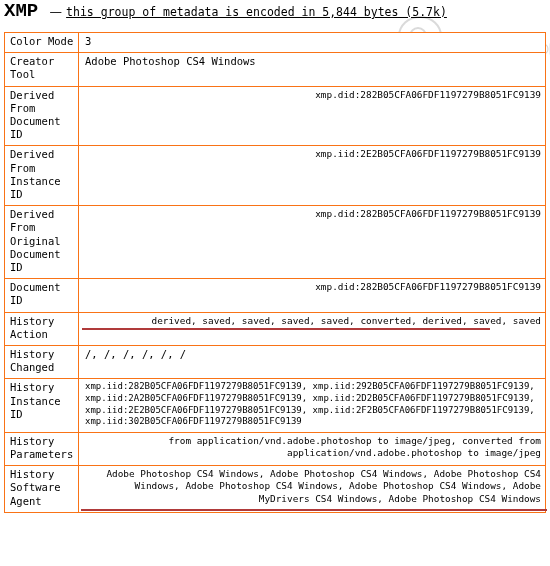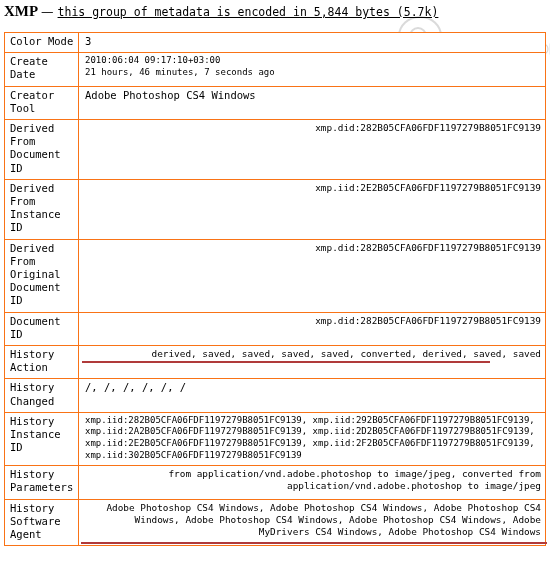--- a/index.html
+++ b/index.html
@@ -79,23 +79,23 @@
   #title-line {
     position: absolute;
     left: 4px;
     top: 3px;
     font-size: 12.5px;
     line-height: 16px;
     white-space: nowrap;
     z-index: 10;
   }
   #title-line .grp {
-    font-family: Liberation Serif, serif;
+    font-family: Liberation Mono, monospace;
     font-weight: bold;
-    font-size: 15px;
+    font-size: 19px;
     margin-top: 9px;
   }
   #title-line .dash {
     font-family: "DejaVu Sans", "Liberation Sans", sans-serif;
   }
   #title-line .desc {
     font-family: "DejaVu Sans Mono", "Liberation Mono", monospace;
     font-size: 11.5px;
     text-decoration: underline;
   }
@@ -175,26 +175,20 @@
   <span class="grp">XMP </span><span class="dash">  —  </span><span class="desc">this group of metadata is encoded in 5,844 bytes (5.7k)</span>
 </div>
 
 <table id="meta-table">
   <tbody>
       <tr>
         <td class="k">Color Mode</td>
         <td class="v">3</td>
       </tr>
       <tr>
-        <td class="k">Create
-Date</td>
-        <td class="v tiny">2010:06:04 09:17:10+03:00
-21 hours, 46 minutes, 7 seconds ago</td>
-      </tr>
-      <tr>
         <td class="k">Creator
 Tool</td>
         <td class="v">Adobe Photoshop CS4 Windows</td>
       </tr>
       <tr>
         <td class="k">Derived
 From
 Document
 ID</td>
         <td class="v small">xmp.did:282B05CFA06FDF1197279B8051FC9139</td>

